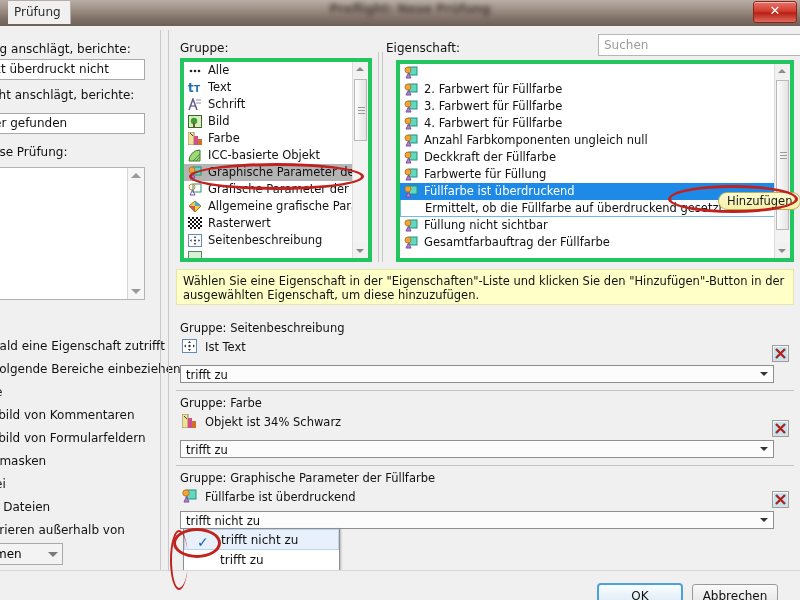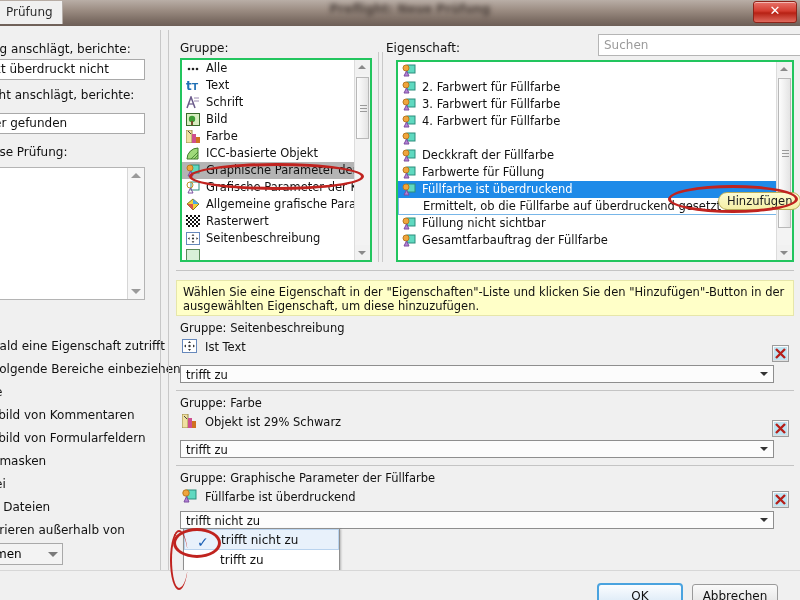--- a/index.html
+++ b/index.html
@@ -29,21 +29,21 @@
   }
   .close-btn {
     position: absolute; right: 3px; top: 1px; width: 42px; height: 20px;
     background: linear-gradient(to bottom, #e8736a 0%, #d33c2f 45%, #b72114 55%, #e06a5e 100%);
     border: 1px solid #8e2318; border-radius: 3px;
     color: #fff; font-weight: bold; font-size: 13px;
     text-align: center; line-height: 18px;
     box-shadow: inset 0 1px 0 rgba(255,255,255,0.5);
   }
   .tab-pruefung {
-    position: absolute; left: 0; top: 1px; height: 23px;
+    position: absolute; left: 8px; top: 1px; height: 23px;
     padding: 4px 9px 0 6px;
     background: #f0f0f0;
     border-right: 1px solid #b5ada7;
     font-size: 12px; color: #2c2c2c;
     box-sizing: border-box;
   }
 
   
   .left-panel { position: absolute; left: 0; top: 26px; width: 170px; height: 574px; background: #f0f0f0; }
   .lp-label { position: absolute; font-size: 12px; color: #111; white-space: nowrap; }
@@ -77,21 +77,21 @@
     width: 0; height: 0; border-left: 5px solid transparent;
     border-right: 5px solid transparent; border-top: 5px solid #7a7a7a;
   }
 
   .vdiv { position: absolute; width: 1px; background: #c8c8c8; }
 
   
   .sec-label { position: absolute; font-size: 12px; color: #111; }
 
   .listbox {
-    position: absolute; background: #fff; border: 2px solid #22c55e; box-sizing: border-box;
+    position: absolute; background: #fff; border: 4px solid #22c55e; box-sizing: border-box;
     overflow: hidden;
   }
   .list-inner { position: absolute; left: 0; top: 0; right: 15px; bottom: 0; overflow: hidden; }
   .lrow {
     position: relative; height: 17px; line-height: 17px; padding-left: 24px;
     font-size: 11.5px; white-space: nowrap; overflow: hidden; color: #111;
   }
   .lrow.sel-gray { background: #b4b4b4; }
   .lrow.sel-blue { background: #1e8ae8; color: #fff; }
   .lrow .ico {
@@ -392,21 +392,21 @@
             </svg></span><span>3. Farbwert für Füllfarbe</span></div>
         <div class="lrow"><span class="ico"><svg width="14" height="13" viewBox="0 0 14 13">
               <rect x="5" y="1" width="8" height="8" fill="#5fd9c0" stroke="#2d8d7d"></rect>
               <circle cx="4" cy="4" r="3" fill="#f0a53c" stroke="#b97a20"></circle>
               <polygon points="7,12 2,12 4.5,7" fill="#b584d8" stroke="#7a4ca0"></polygon>
             </svg></span><span>4. Farbwert für Füllfarbe</span></div>
         <div class="lrow"><span class="ico"><svg width="14" height="13" viewBox="0 0 14 13">
               <rect x="5" y="1" width="8" height="8" fill="#5fd9c0" stroke="#2d8d7d"></rect>
               <circle cx="4" cy="4" r="3" fill="#f0a53c" stroke="#b97a20"></circle>
               <polygon points="7,12 2,12 4.5,7" fill="#b584d8" stroke="#7a4ca0"></polygon>
-            </svg></span></div>
+            </svg></span><span>Anzahl Farbkomponenten ungleich null</span></div>
         <div class="lrow"><span class="ico"><svg width="14" height="13" viewBox="0 0 14 13">
               <rect x="5" y="1" width="8" height="8" fill="#5fd9c0" stroke="#2d8d7d"></rect>
               <circle cx="4" cy="4" r="3" fill="#f0a53c" stroke="#b97a20"></circle>
               <polygon points="7,12 2,12 4.5,7" fill="#b584d8" stroke="#7a4ca0"></polygon>
             </svg></span><span>Deckkraft der Füllfarbe</span></div>
         <div class="lrow"><span class="ico"><svg width="14" height="13" viewBox="0 0 14 13">
               <rect x="5" y="1" width="8" height="8" fill="#5fd9c0" stroke="#2d8d7d"></rect>
               <circle cx="4" cy="4" r="3" fill="#f0a53c" stroke="#b97a20"></circle>
               <polygon points="7,12 2,12 4.5,7" fill="#b584d8" stroke="#7a4ca0"></polygon>
             </svg></span><span>Farbwerte für Füllung</span></div>
@@ -440,21 +440,21 @@
       </div>
       <div class="sb-btn bot">
           <span class="ar"></span>
         </div>
     </div>
   </div>
 
   <div class="add-btn" style="left:718px; top:192px;">Hinzufügen</div>
 
   <div class="hrule" style="left:176px; top:270px; width:618px;"></div>
-  <div class="hint-box" style="left:176px; top:280px; width:618px; height:36px;">Wählen Sie eine Eigenschaft in der "Eigenschaften"-Liste und klicken Sie den "Hinzufügen"-Button in der ausgewählten Eigenschaft, um diese hinzuzufügen.</div>
+  <div class="hint-box" style="left:176px; top:269px; width:618px; height:36px;">Wählen Sie eine Eigenschaft in der "Eigenschaften"-Liste und klicken Sie den "Hinzufügen"-Button in der ausgewählten Eigenschaft, um diese hinzuzufügen.</div>
 
   <div class="cond-group" style="left:180px; top:321px;">Gruppe:  Seitenbeschreibung</div>
   <div class="cond-ico" style="left:182px; top:339px;">
     <svg width="15" height="14" viewBox="0 0 15 14">
         <rect x="0.5" y="0.5" width="14" height="13" fill="#ffffff" stroke="#6688bb"></rect>
         <g fill="#333">
           <polygon points="7.5,2 9,4 6,4"></polygon>
           <polygon points="7.5,12 9,10 6,10"></polygon>
           <polygon points="2,7 4,5.5 4,8.5"></polygon>
           <polygon points="13,7 11,5.5 11,8.5"></polygon>
@@ -478,21 +478,21 @@
 
   <div class="cond-group" style="left:180px; top:396px;">Gruppe:  Farbe</div>
   <div class="cond-ico" style="left:182px; top:414px;">
     <svg width="15" height="14" viewBox="0 0 15 14">
         <rect x="0" y="0" width="6" height="14" fill="#f0e0a0" stroke="#9a8a4a"></rect>
         <rect x="6" y="4" width="4" height="10" fill="#cf4f8f"></rect>
         <rect x="10" y="7" width="4" height="7" fill="#d07020"></rect>
         <path d="M2 2 L5 5" stroke="#444" stroke-width="1"></path>
       </svg>
   </div>
-  <div class="cond-item" style="left:205px; top:415px;">Objekt ist 29% Schwarz</div>
+  <div class="cond-item" style="left:205px; top:415px;">Objekt ist 34% Schwarz</div>
   <div class="cond-combo" style="left:180px; top:440px; width:594px; height:18px;">
     <span>trifft zu</span>
     <span class="cb-arrow2"></span>
   </div>
   <div class="del-btn" style="left:772px; top:420px;">
     <svg width="15" height="15" viewBox="0 0 15 15">
         <rect x="1" y="1" width="13" height="13" fill="#bfe4f2"></rect>
         <path d="M3 3 L12 12 M12 3 L3 12" stroke="#b5201a" stroke-width="2.4" fill="none"></path>
       </svg>
   </div>

